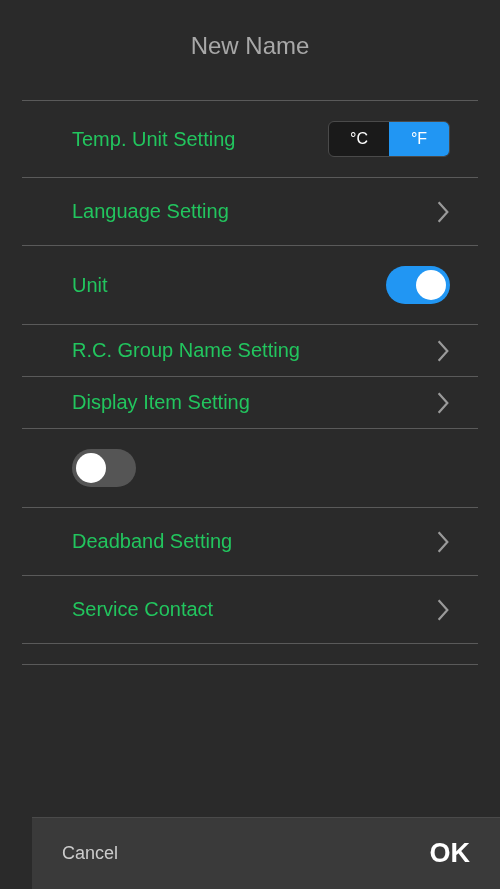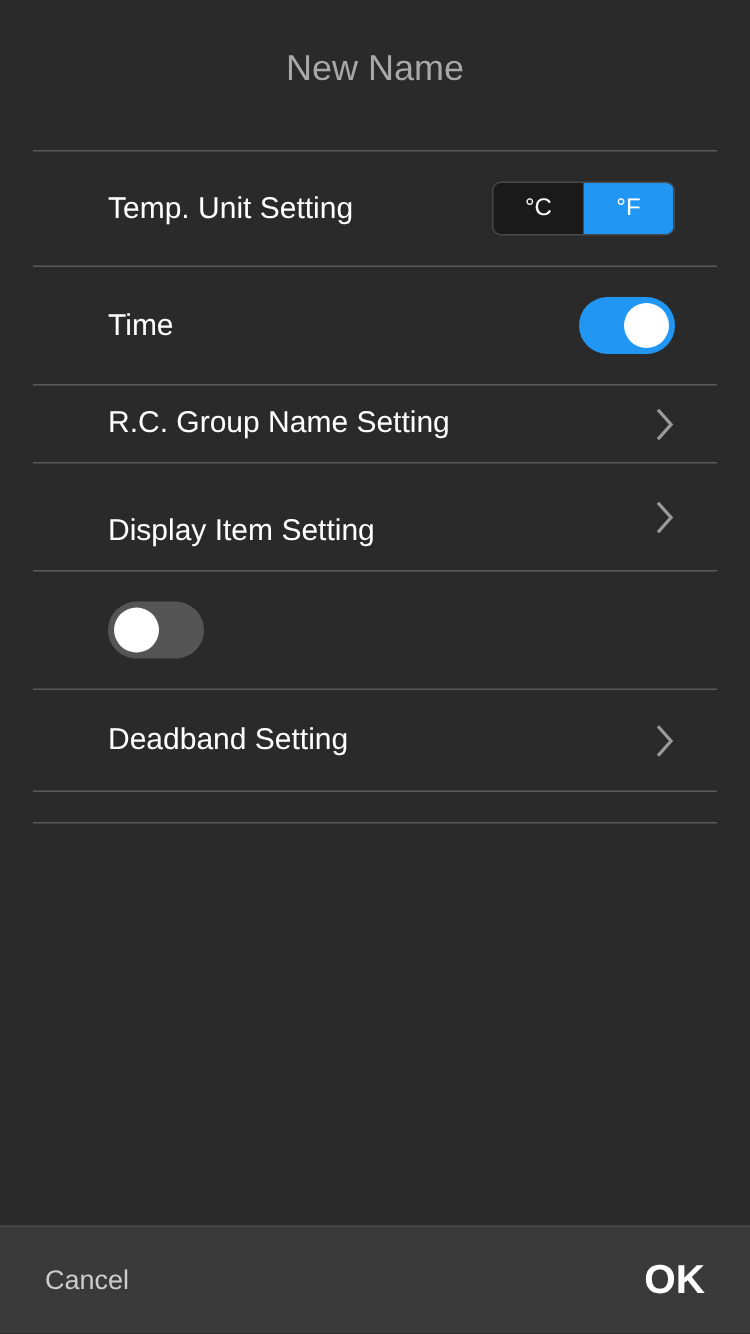--- a/index.html
+++ b/index.html
@@ -41,21 +41,21 @@
       justify-content: space-between;
       padding: 20px 28px 20px 50px;
       border-bottom: 1px solid #5a5a5a;
       margin: 0 22px;
     }
     .row.two-line {
       padding-top: 12px;
       padding-bottom: 12px;
     }
     .row-label {
-      color: #ffffff;
+      color: #22c55e;
       font-size: 20px;
       line-height: 1.35;
       font-weight: 400;
     }
     .segmented {
       display: flex;
       border: 1px solid #4a4a4a;
       border-radius: 6px;
       overflow: hidden;
       height: 36px;
@@ -107,20 +107,21 @@
       left: 4px;
     }
     .footer {
       display: flex;
       align-items: center;
       justify-content: space-between;
       padding: 0 30px;
       height: 72px;
       background: #3a3a3a;
       border-top: 1px solid #4a4a4a;
+      margin-left: 32px;
     }
     .btn-cancel {
       color: #cccccc;
       font-size: 18px;
       font-weight: 400;
       background: none;
       border: none;
     }
     .btn-ok {
       color: #ffffff;
@@ -141,42 +142,50 @@
   <div class="divider-full"></div>
 
   <div class="row">
     <div class="row-label">Temp. Unit Setting</div>
     <div class="segmented">
       <div class="seg">°C</div>
       <div class="seg active">°F</div>
     </div>
   </div>
 
-
-  <div class="row">
-    <div class="row-label">Time</div>
+  <div class="row">
+    <div class="row-label">Language Setting</div>
+    <div class="chevron">
+      <svg viewBox="0 0 12 22" fill="none" stroke="currentColor" stroke-width="2">
+          <polyline points="2,2 10,11 2,20"></polyline>
+        </svg>
+    </div>
+  </div>
+
+  <div class="row">
+    <div class="row-label">Unit</div>
     <div class="toggle on">
       <div class="knob"></div>
     </div>
   </div>
 
   <div class="row two-line">
     <div class="row-label">
       <span style="display:block;max-width:280px;">R.C. Group Name Setting</span>
     </div>
     <div class="chevron">
       <svg viewBox="0 0 12 22" fill="none" stroke="currentColor" stroke-width="2">
           <polyline points="2,2 10,11 2,20"></polyline>
         </svg>
     </div>
   </div>
 
   <div class="row two-line">
     <div class="row-label">
-      <span style="display:block;max-width:200px;margin-top:20px;">Display Item Setting</span>
+      <span style="display:block;max-width:200px;">Display Item Setting</span>
     </div>
     <div class="chevron">
       <svg viewBox="0 0 12 22" fill="none" stroke="currentColor" stroke-width="2">
           <polyline points="2,2 10,11 2,20"></polyline>
         </svg>
     </div>
   </div>
 
   <div class="row">
     <div class="toggle off">
@@ -186,20 +195,28 @@
 
   <div class="row">
     <div class="row-label">Deadband Setting</div>
     <div class="chevron">
       <svg viewBox="0 0 12 22" fill="none" stroke="currentColor" stroke-width="2">
           <polyline points="2,2 10,11 2,20"></polyline>
         </svg>
     </div>
   </div>
 
+  <div class="row">
+    <div class="row-label">Service Contact</div>
+    <div class="chevron">
+      <svg viewBox="0 0 12 22" fill="none" stroke="currentColor" stroke-width="2">
+          <polyline points="2,2 10,11 2,20"></polyline>
+        </svg>
+    </div>
+  </div>
 
   <div class="divider-full" style="margin-top:20px;"></div>
 </div>
 
 <div class="footer">
   <button class="btn-cancel">Cancel</button>
   <button class="btn-ok">OK</button>
 </div>
 
 </body></html>

